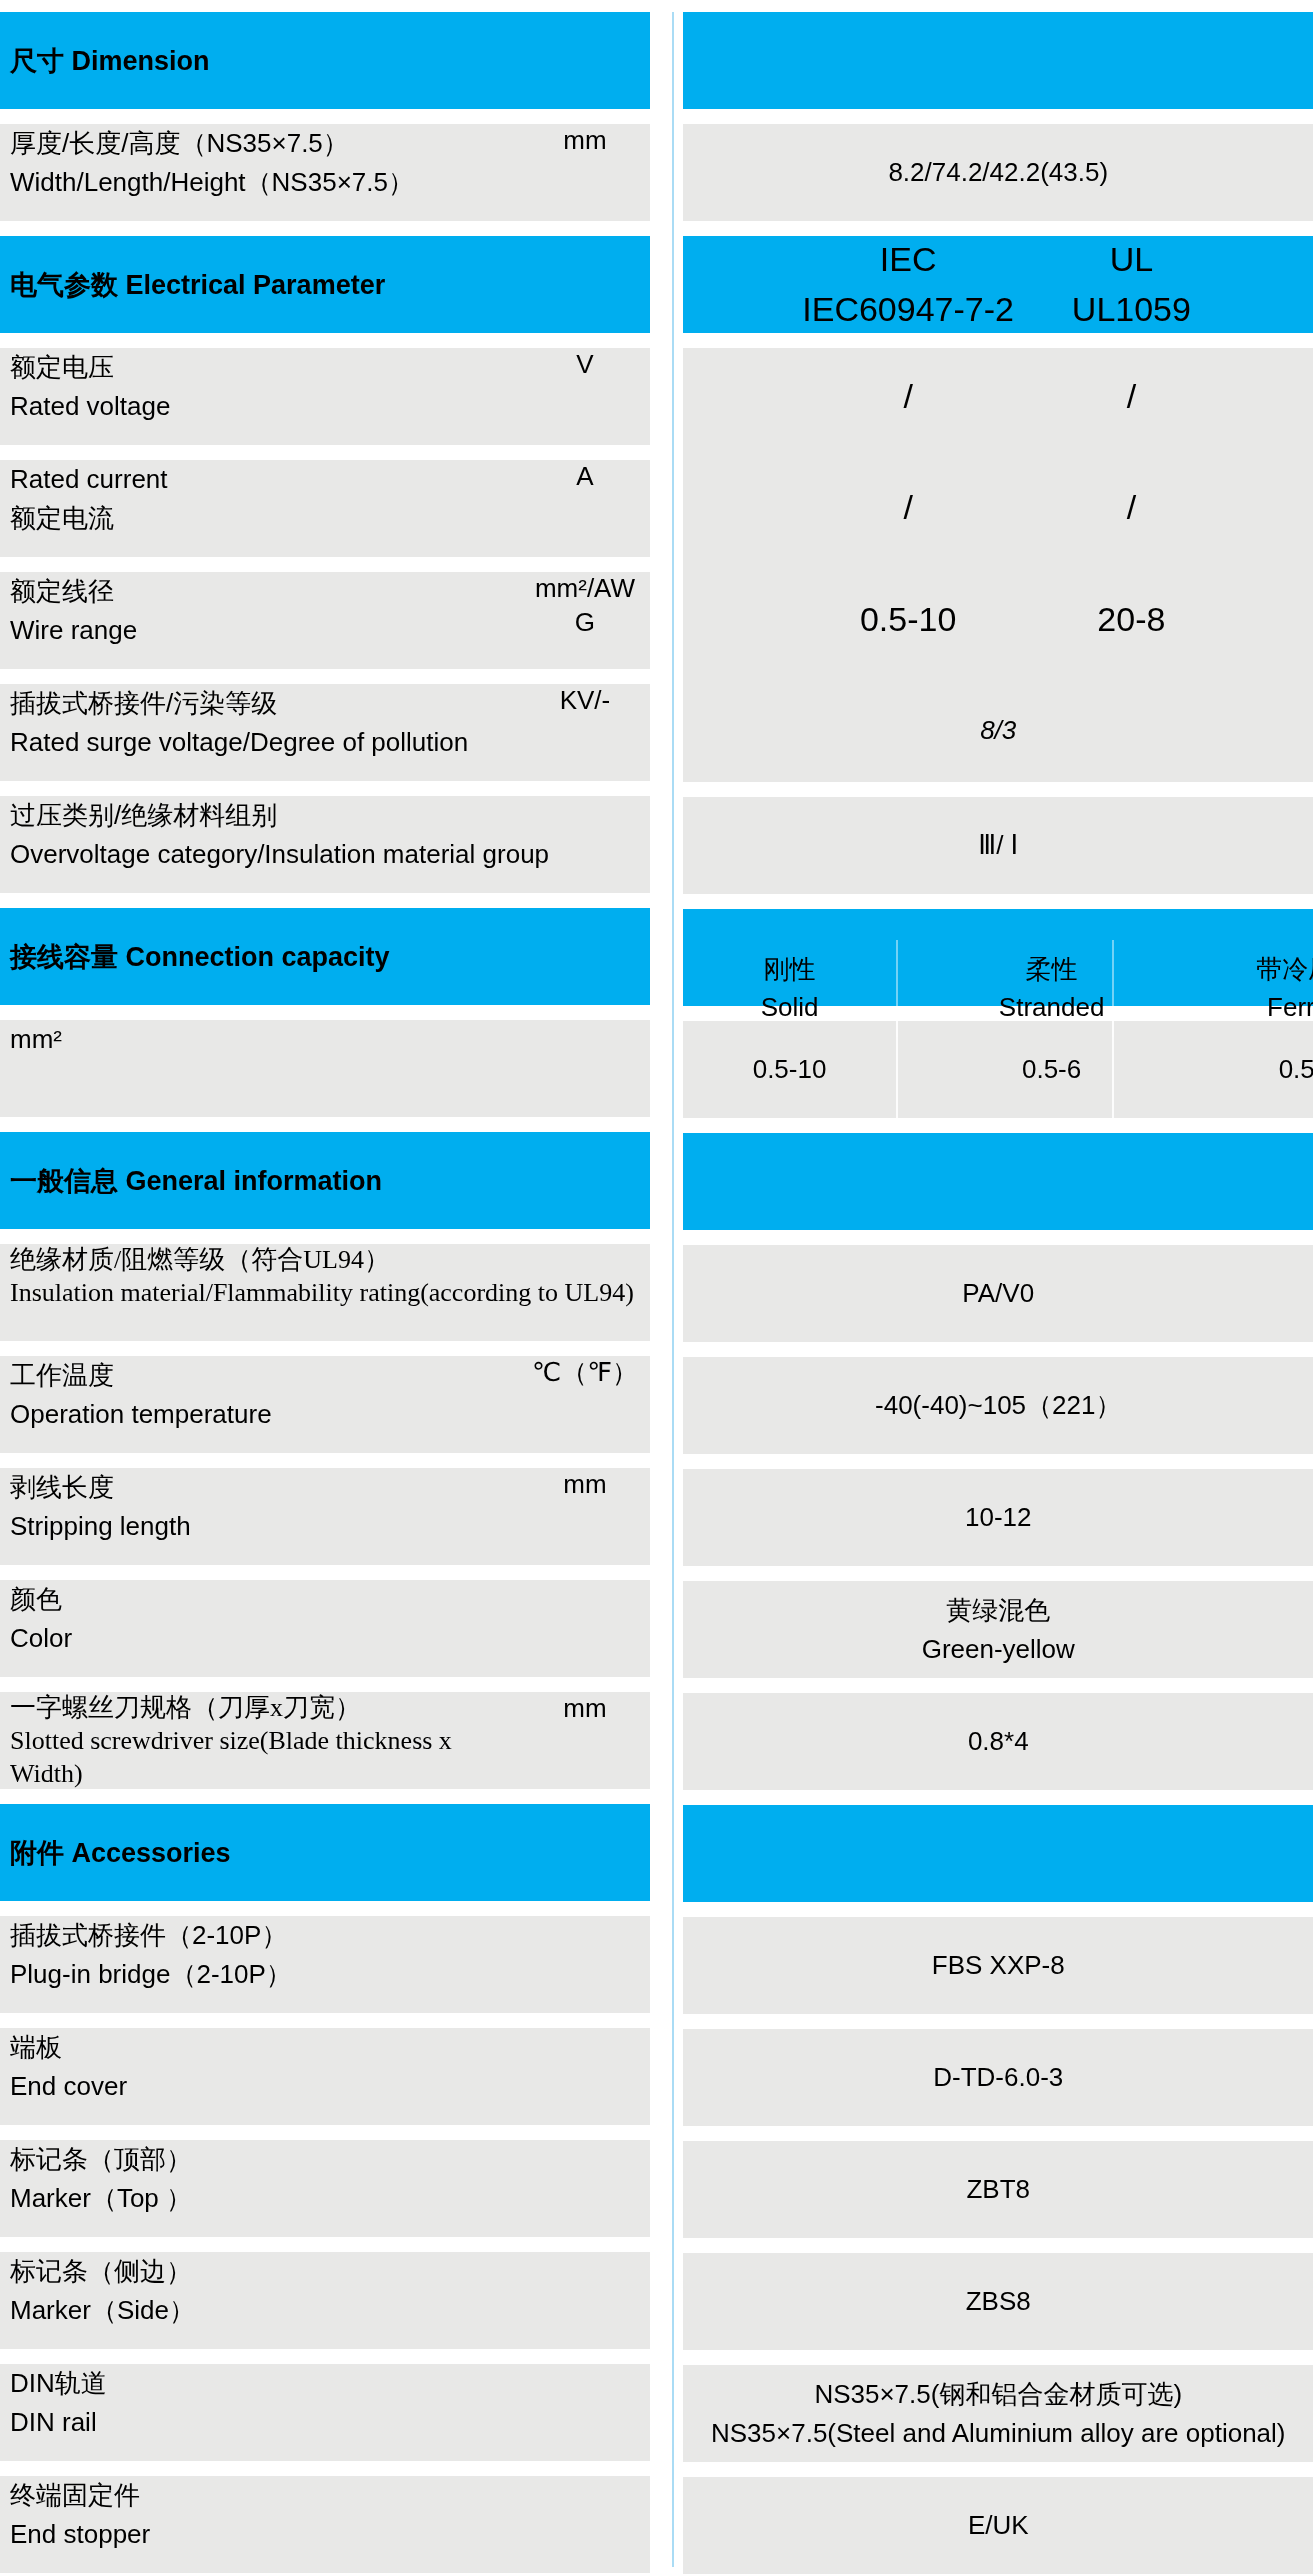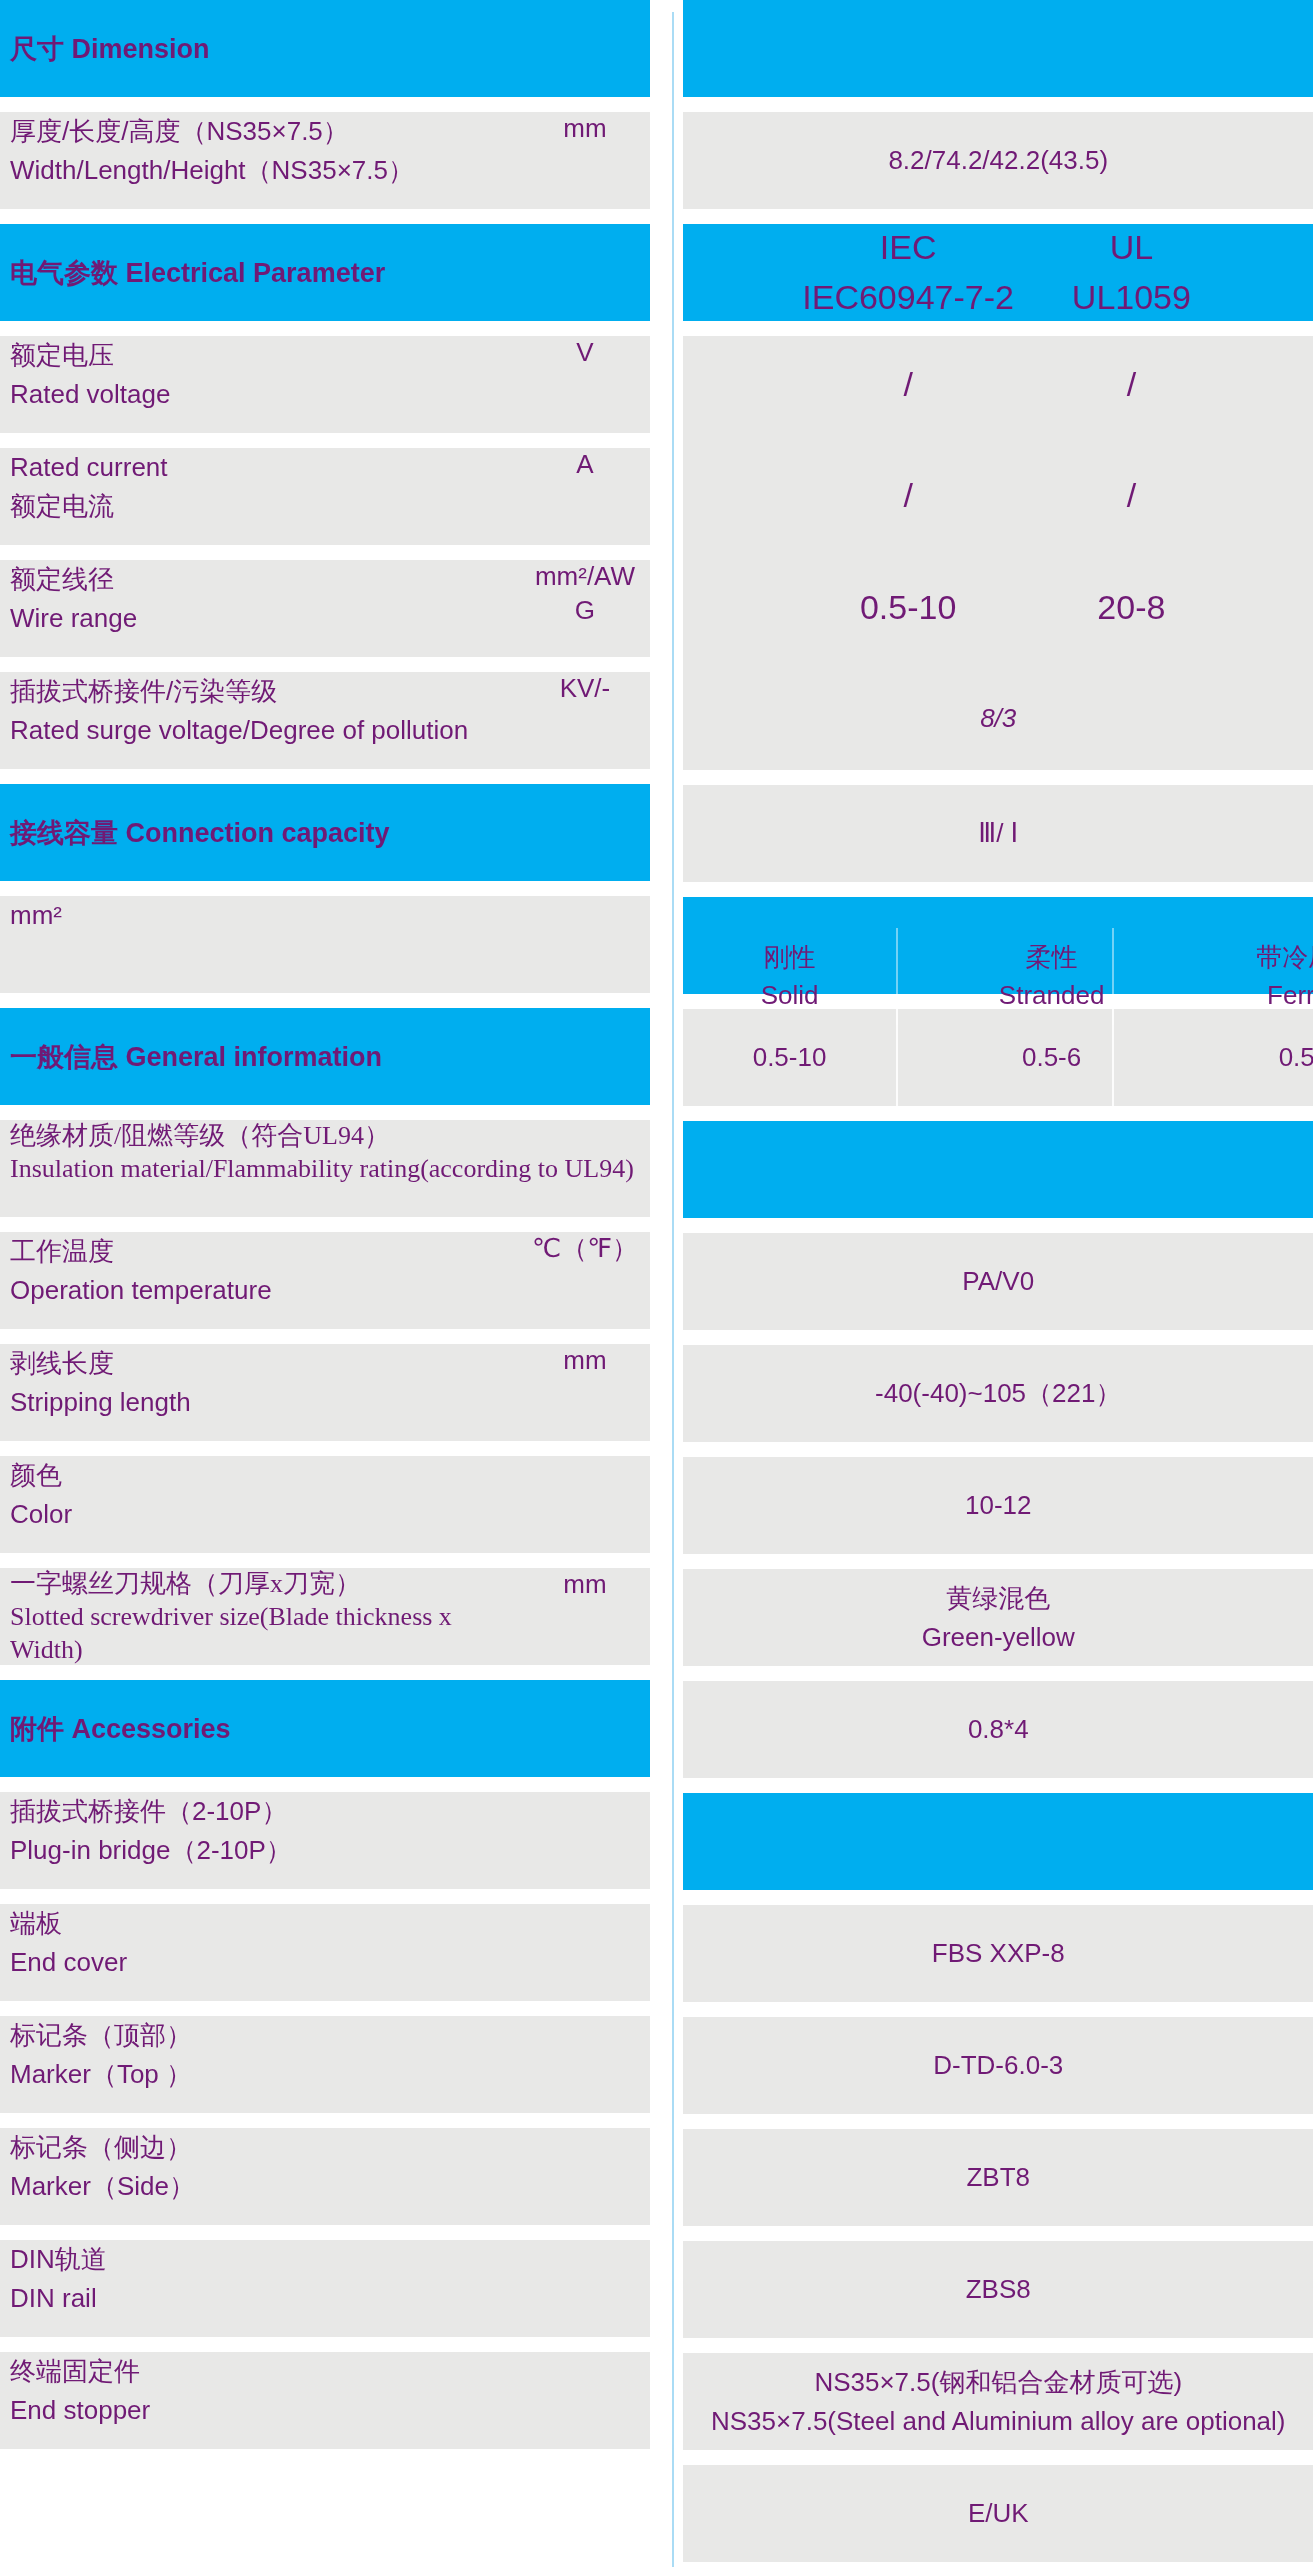--- a/index.html
+++ b/index.html
@@ -1,24 +1,24 @@
 <!DOCTYPE html>
 <html><head>
 <meta charset="utf-8">
 <style>
   html,body { margin:0; padding:0; background:#ffffff; }
   .sheet {
     position:relative;
     width:1313px; height:2576px;
     box-sizing:border-box;
-    padding-top:0;
+    padding-top:12px;
     overflow:hidden;
     background:#ffffff;
     font-family:"Liberation Sans","DejaVu Sans",sans-serif;
-    color:#701a75;
+    color:#000000;
   }
   .cols { display:flex; }
   .colL { width:651px; margin-right:33px; display:flex; flex-direction:column; }
   .colR { width:630px; display:flex; flex-direction:column; }
 
   .blk { height:97px; margin-bottom:15px; box-sizing:border-box; flex:0 0 auto; }
 
   .hdr {
     background:#00AEEF;
     display:flex; align-items:center;
@@ -104,20 +104,26 @@
       </div>
 
       <div class="blk gray lrow">
         <div class="lbl">
           <div>插拔式桥接件/污染等级</div>
           <div>Rated surge voltage/Degree of pollution</div>
         </div>
         <div class="unit">KV/-</div>
       </div>
 
+      <div class="blk gray lrow">
+        <div class="lbl">
+          <div>过压类别/绝缘材料组别</div>
+          <div>Overvoltage category/Insulation material group</div>
+        </div>
+      </div>
 
       <div class="blk hdr">接线容量 Connection capacity</div>
 
       <div class="blk gray lrow">
         <div class="lbl">
           <div>mm²</div>
         </div>
       </div>
 
       <div class="blk hdr">一般信息 General information</div>

